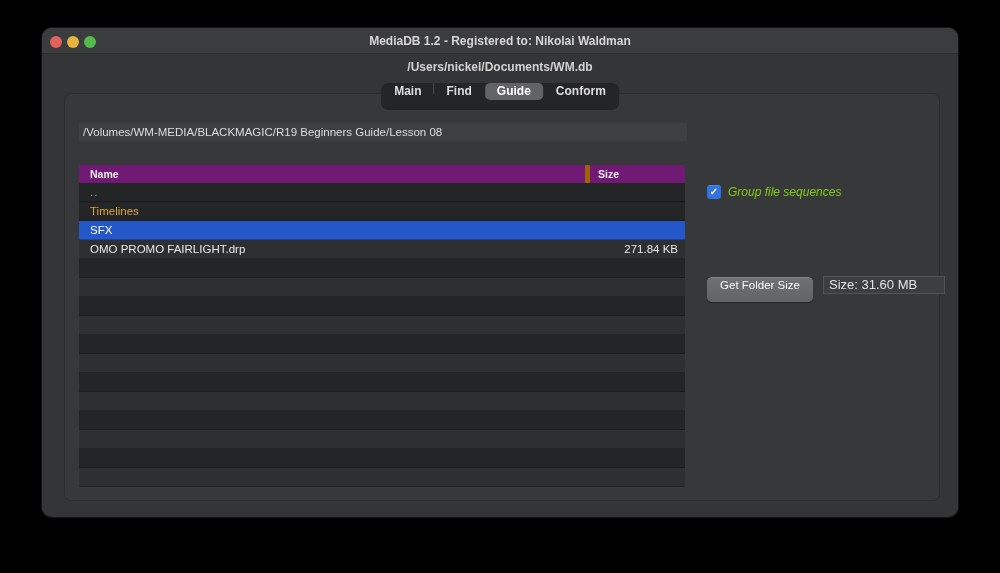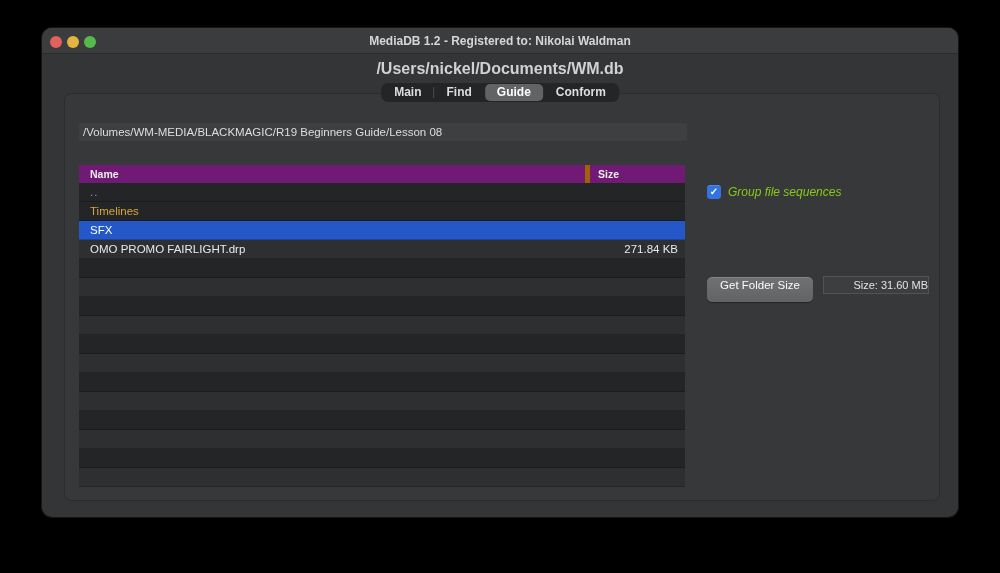--- a/index.html
+++ b/index.html
@@ -14,25 +14,25 @@
               border-bottom:1px solid #2b2c2e; }
   .traffic { position:absolute; left:8px; top:8px; display:flex; gap:5px; }
   .light { width:12px; height:12px; border-radius:50%; }
   .light.close { background:var(--traffic-red); }
   .light.min   { background:var(--traffic-yellow); }
   .light.zoom  { background:var(--traffic-green); }
   .title { position:absolute; left:0; right:0; top:0; height:26px; line-height:26px;
            text-align:center; font-size:12px; font-weight:bold; color:#d6d6d6; }
 
   .dbpath { position:absolute; top:32px; left:0; right:0; text-align:center;
-            font-size:16px; font-weight:600; color:#d2d2d2; }
+            font-size:12px; font-weight:600; color:#d2d2d2; }
 
   .tabs { position:absolute; top:55px; left:50%; transform:translateX(-50%);
-          height:19px; background:#242527; border-radius:7px; display:flex;
-          align-items:center; padding:0 1px; z-index:3; }
+          height:27px; background:#242527; border-radius:7px; display:flex;
+          padding:0 1px; z-index:3; }
   .segment { height:17px; line-height:17px; padding:0 12px; border-radius:5px;
              font-size:12px; font-weight:600; color:#dedede; white-space:nowrap; }
   .segment.selected { background:#626365; color:#ffffff; }
   .seg-sep { width:1px; height:11px; background:#4a4b4d; }
 
   .panel { position:absolute; left:22px; top:65px; width:876px; height:408px;
            background:#37383a; border:1px solid #2b2c2e; border-radius:7px; z-index:1; }
 
   .folder-path-field { position:absolute; left:14px; top:29px; width:608px; height:18px;
            background:#3e3f41; color:#dedede; font-size:11.5px; line-height:18px;
@@ -60,24 +60,24 @@
   .checkbox { width:14px; height:14px; border-radius:3.5px; background:var(--checkbox-blue);
               color:#fff; font-size:10px; font-weight:bold; text-align:center;
               line-height:14px; box-shadow: inset 0 0.5px 0 rgba(255,255,255,0.3); }
   .checkbox-label { font-size:12px; color:#84cc16;font-style:italic; }
 
   .get-size-btn { position:absolute; left:642px; top:183px; width:106px; height:25px;
               background:linear-gradient(#707173,#626365); border-radius:5.5px;
               color:#fbfbfb; font-size:11.5px; line-height:17px; text-align:center;
               box-shadow: inset 0 0.5px 0 rgba(255,255,255,0.28), 0 1px 1px rgba(0,0,0,0.35); }
 
-  .size-field { position:absolute; left:758px; top:182px; width:106px; height:18px;
+  .size-field { position:absolute; left:758px; top:182px; width:122px; height:18px;
               background:#3d3e40; border:1px solid #525355; color:#e3e3e3;
-              font-size:11px; line-height:16px; padding-left:5px;
-              white-space:nowrap; overflow:hidden;text-align:right; }
+              font-size:13px; line-height:16px; padding-left:5px;
+              white-space:nowrap; overflow:hidden; }
 </style>
 </head>
 <body>
 
 <div class="window">
 
   <div class="titlebar">
     <div class="traffic">
       <div class="light close"></div>
       <div class="light min"></div>

